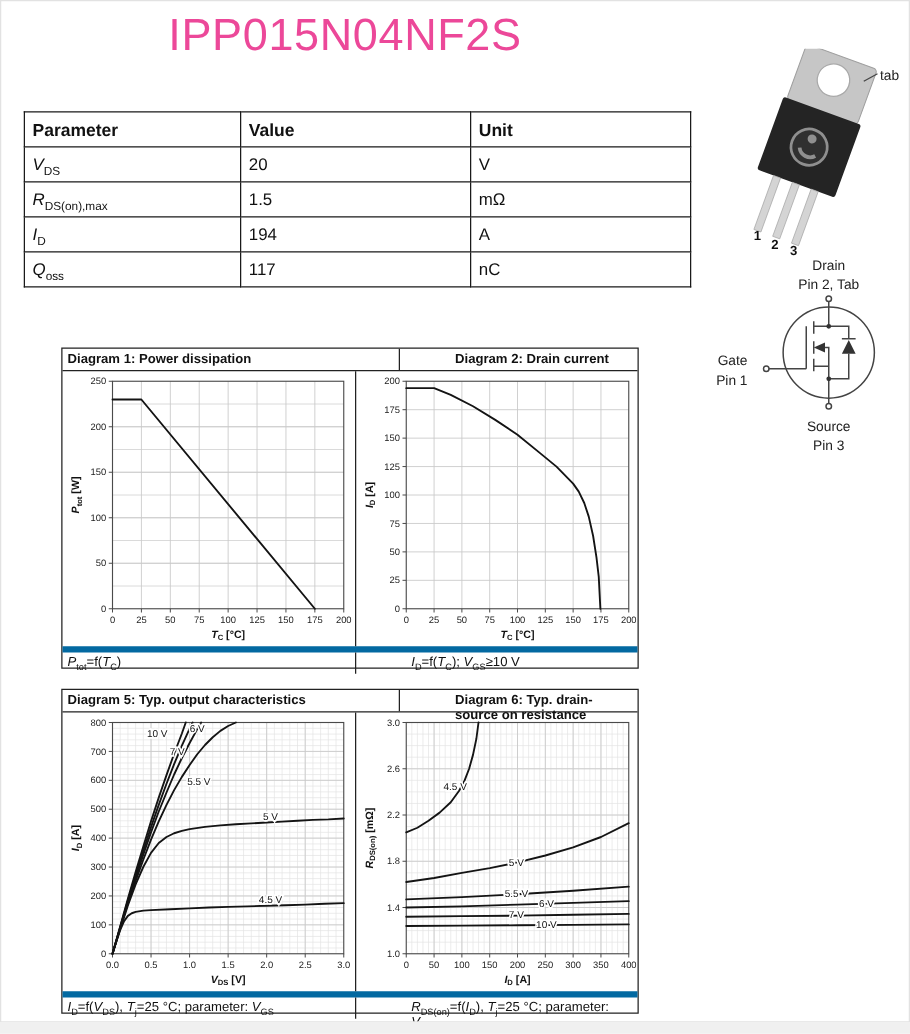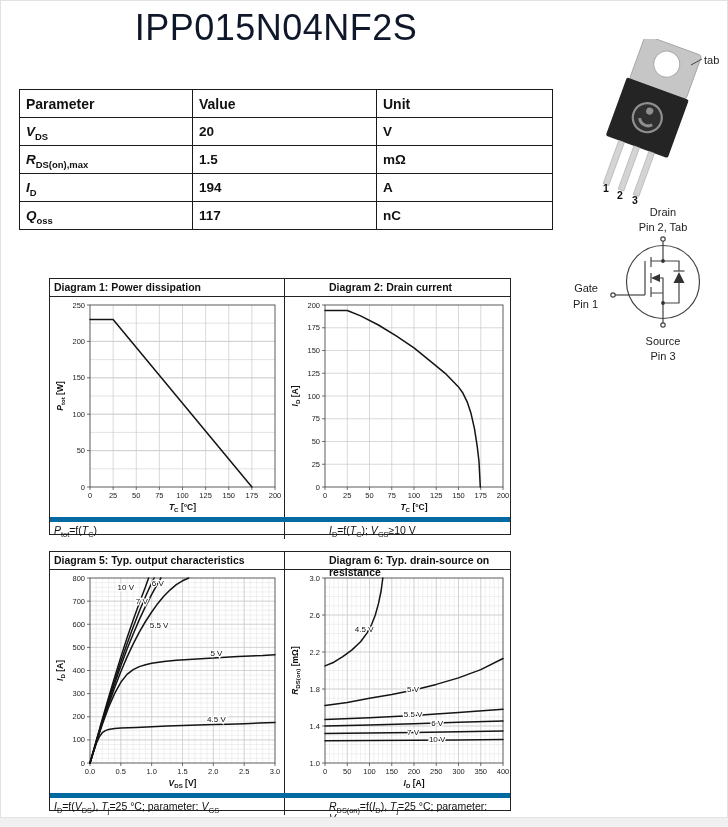--- a/index.html
+++ b/index.html
@@ -1,31 +1,31 @@
 <!DOCTYPE html>
 <html><head>
 <meta charset="utf-8">
 <style>
   html,body{margin:0;padding:0;background:#f0f0f0;}
   .page{position:relative;width:726px;height:816px;background:#ffffff;border:1px solid #e2e2e2;
         font-family:"Liberation Sans",sans-serif;color:#111;overflow:hidden;}
   .title{position:absolute;left:8px;top:6px;width:534px;text-align:center;
-         font-size:36px;font-weight:400;letter-spacing:.5px;color:#0f172a;}
+         font-size:36px;font-weight:400;letter-spacing:.5px;color:#ec4899;}
   
   table.params{position:absolute;left:18px;top:88px;width:533px;border-collapse:collapse;
                font-size:13.5px;table-layout:fixed;padding-left:11px;}
   table.params th,table.params td{border:1.5px solid #1a1a1a;padding:0 6px;height:27px;
-               text-align:left;font-weight:bold;vertical-align:middle;}
+               text-align:left;font-weight:normal;vertical-align:middle;}
   table.params th{font-weight:bold;font-size:14px;}
   sub{font-size:70%;line-height:0;}
   i{font-style:italic;}
   
   .panel{position:absolute;left:48px;width:462px;border:1px solid #222;box-sizing:border-box;background:#fff;}
   .panel-header,.panel-caption{display:flex;}
-  .panel-header{border-bottom:1px solid #222;}
+  .panel-header{border-bottom:1px solid #222;gap:35px;}
   .panel-caption{border-top:5px solid #0369a1;}
   .ph-cell,.pc-cell{width:234px;box-sizing:border-box;padding:2px 4px 1px 4px;font-size:10.5px;}
   .ph-cell{font-weight:bold;}
   .ph-cell + .ph-cell,.pc-cell + .pc-cell{border-left:1px solid #222;flex:1;padding-left:44px;}
   .panel-body{display:flex;}
   .cb-cell{box-sizing:border-box;}
   .cb-cell + .cb-cell{border-left:1px solid #222;}
   svg.chart{display:block;}
   svg text{font-family:"Liberation Sans",sans-serif;}
   .tick{font-size:7.5px;fill:#222;}

